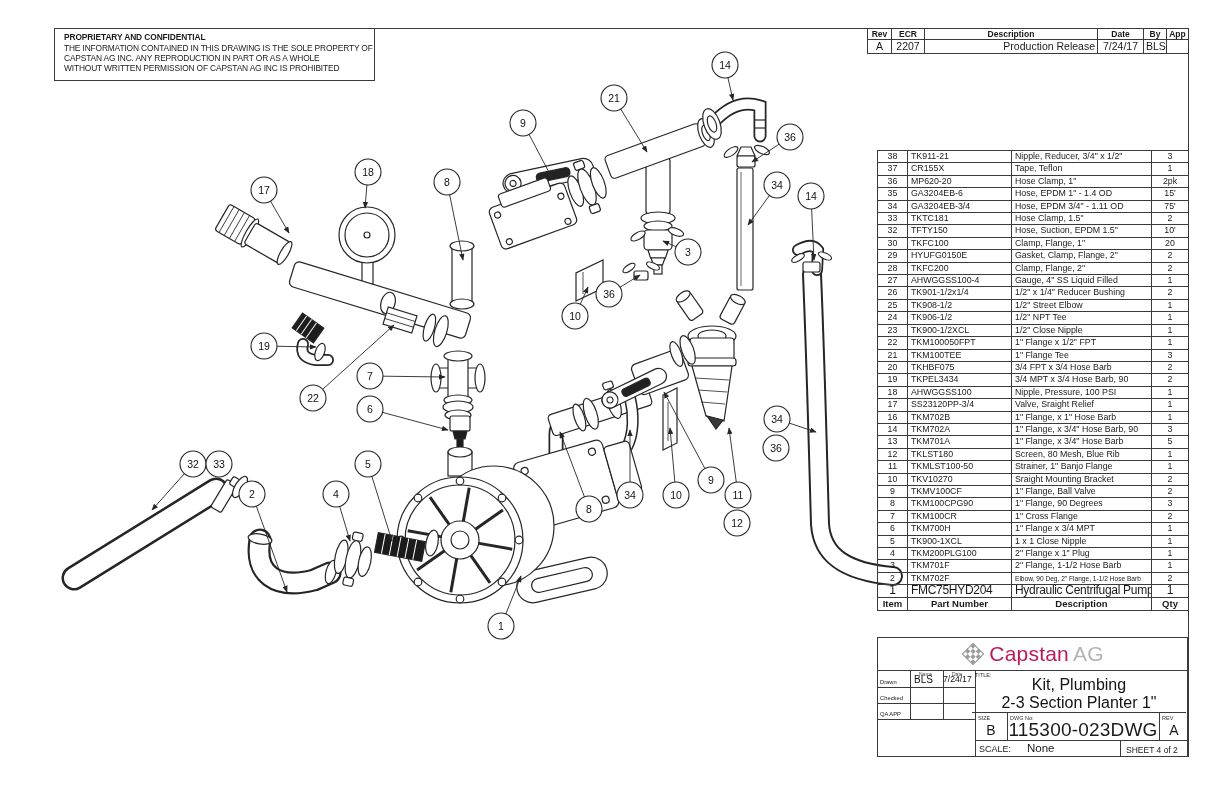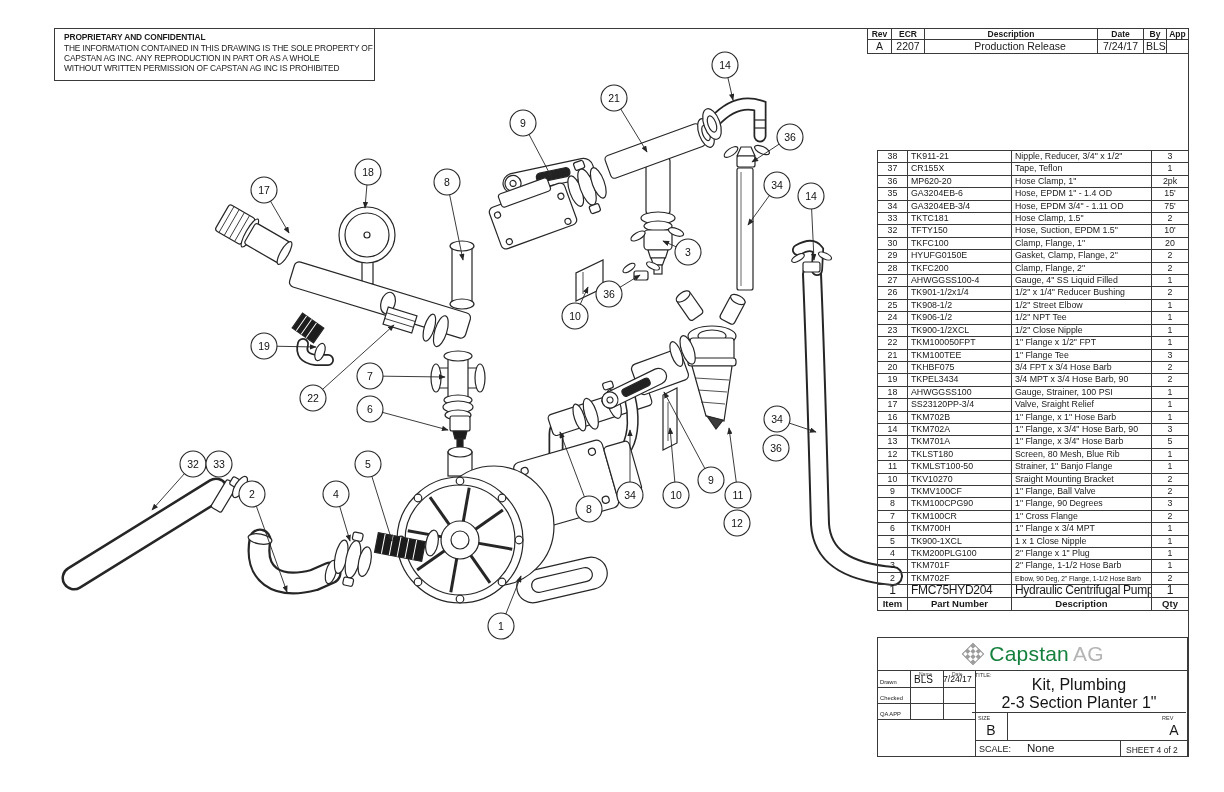--- a/index.html
+++ b/index.html
@@ -13,33 +13,33 @@
   .prop-box{left:54px;top:28px;width:321px;height:53px;border:1px solid #3a3a3a;
             padding:3px 0 0 9px;box-sizing:border-box;}
   .prop-title{font-size:8.4px;font-weight:bold;letter-spacing:-.1px;line-height:10.5px;}
   .prop-line{font-size:8.4px;line-height:10.3px;letter-spacing:-.15px;white-space:nowrap;}
   
   table{border-collapse:collapse;table-layout:fixed;}
   th,td{border:1px solid #3a3a3a;overflow:hidden;white-space:nowrap;padding:0 2px;}
   .rev-table{left:867px;top:28px;width:321px;}
   .rev-table th{font-size:8.5px;height:10px;line-height:10px;font-weight:bold;padding:0;}
   .rev-table td{font-size:10.5px;height:13px;line-height:13px;}
-  .c{text-align:center;} .l{text-align:center;padding-left:20px;}
+  .c{text-align:center;} .l{text-align:right;padding-left:20px;}
   
   .bom-table{left:877px;top:150px;width:311px;}
   .bom-table td{font-size:8.8px;height:11.4px;line-height:11.4px;padding:0 3px;}
   .bom-table th{font-size:9.5px;height:12px;line-height:12px;font-weight:bold;}
   .bom-table td:nth-child(1),.bom-table td:nth-child(4){text-align:center;padding:0 1px;}
   .bom-table td.tiny{font-size:6.6px;}
   .bom-table tr.big-row td{font-size:12px;letter-spacing:-.3px;}
   
   .tb{left:877px;top:637px;width:311px;height:120px;border:1px solid #3a3a3a;box-sizing:border-box;}
   .tb .logo-row{left:0;top:0;width:309px;height:32px;border-bottom:1px solid #3a3a3a;
       display:flex;align-items:center;justify-content:center;gap:4px;}
-  .logo-brand{font-size:21px;color:#15803d;letter-spacing:.2px;}
+  .logo-brand{font-size:21px;color:#be185d;letter-spacing:.2px;}
   .logo-suffix{font-size:21px;color:#b4b4b4;letter-spacing:.2px;}
   .sig{left:0;top:32px;width:97px;height:86px;border-right:1px solid #3a3a3a;font-size:5.8px;}
   .sig-row{position:absolute;left:0;width:97px;border-bottom:1px solid #3a3a3a;}
   .sig-label{position:absolute;left:2px;bottom:2px;color:#222;}
   .sig-col{position:absolute;top:0;bottom:0;border-left:1px solid #3a3a3a;}
   .micro{position:absolute;font-size:5px;color:#444;}
   .sig-val{position:absolute;font-size:10px;color:#111;}
   .title-cell{left:94px;top:32px;width:214px;height:43px;border-bottom:1px solid #3a3a3a;box-sizing:border-box;}
   .micro-label{position:absolute;font-size:5.5px;color:#333;left:3px;top:2px;}
   .title-line{position:absolute;width:100%;text-align:center;font-size:16px;color:#141414;}
@@ -608,21 +608,21 @@
         </tr>
         <tr>
           <td>19</td>
           <td>TKPEL3434</td>
           <td>3/4 MPT x 3/4 Hose Barb, 90</td>
           <td>2</td>
         </tr>
         <tr>
           <td>18</td>
           <td>AHWGGSS100</td>
-          <td>Gauge, Strainer, 100 PSI</td>
+          <td>Nipple, Pressure, 100 PSI</td>
           <td>1</td>
         </tr>
         <tr>
           <td>17</td>
           <td>SS23120PP-3/4</td>
           <td>Valve, Sraight Relief</td>
           <td>1</td>
         </tr>
         <tr>
           <td>16</td>
@@ -770,20 +770,24 @@
       <div class="micro-label">TITLE:</div>
       <div class="title-line" style="top:6px">Kit, Plumbing</div>
       <div class="title-line" style="top:24px">2-3 Section Planter 1"</div>
     </div>
 
     <div class="abs size-row">
       <div class="size-cell">
         <div class="micro-label">SIZE</div>
         <div class="big-val">B</div>
       </div>
+      <div class="dwg-cell">
+        <div class="micro-label">DWG No:</div>
+        <div class="dwg-val">115300-023DWG</div>
+      </div>
       <div class="rev-cell">
         <div class="micro-label">REV</div>
         <div class="big-val">A</div>
       </div>
     </div>
 
     <div class="abs scale-row">
       <div class="scale-cell">
         <span style="position:absolute;left:4px;top:3px;font-size:9px">SCALE:</span>
         <span style="position:absolute;left:52px;top:1px;font-size:11.5px">None</span>

